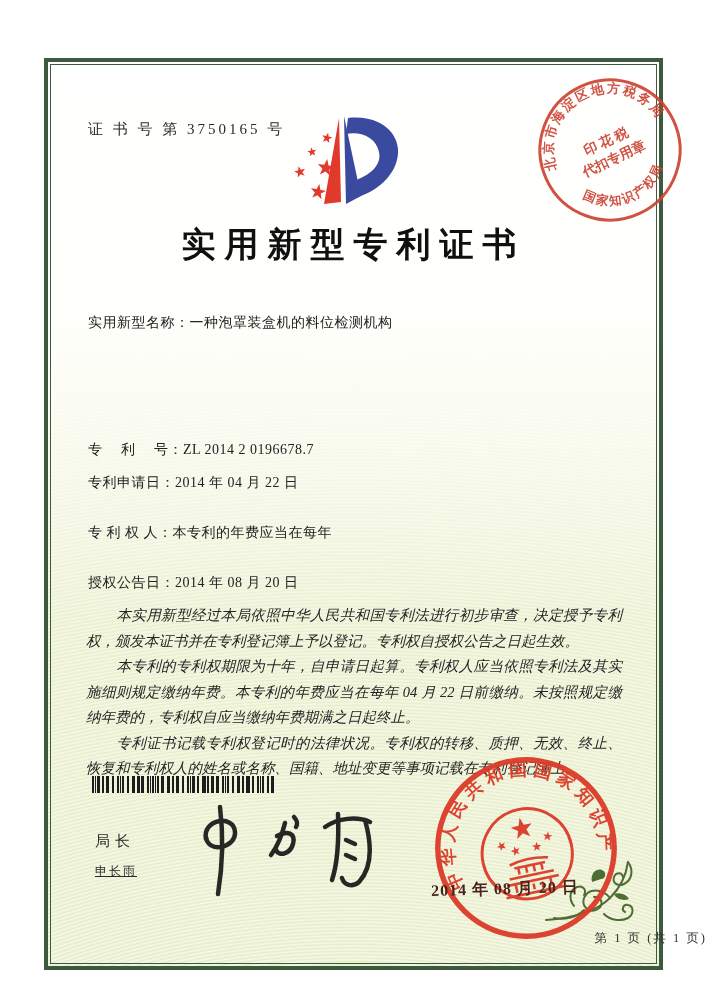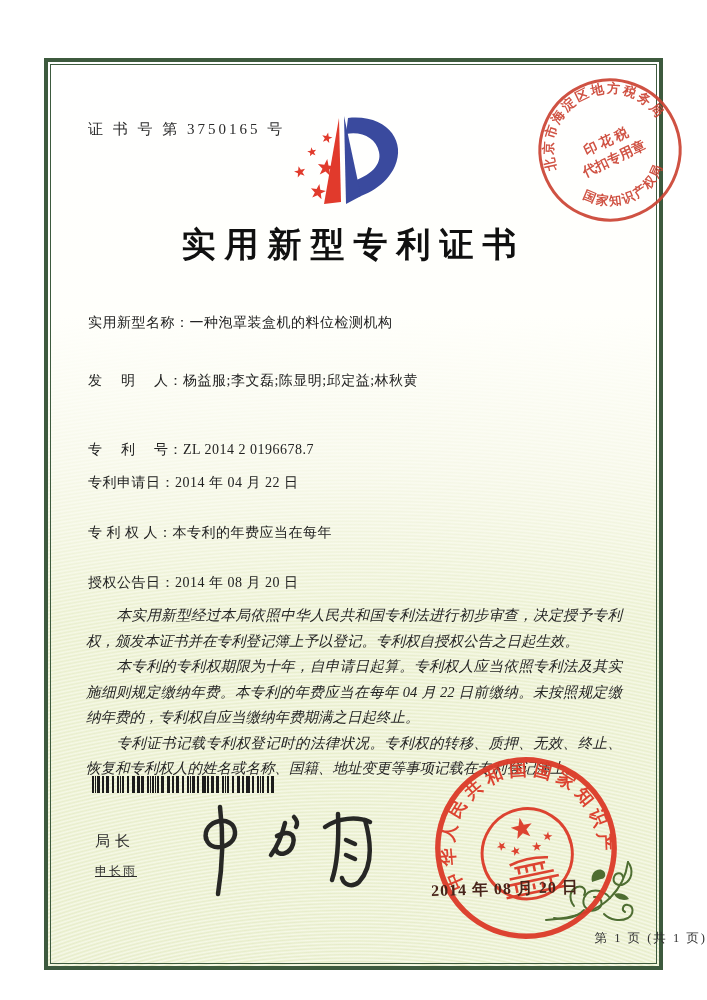--- a/index.html
+++ b/index.html
@@ -81,21 +81,20 @@
     <use href="#star" transform="translate(45,28) scale(0.55) rotate(12)" fill="#e13a2c"></use>
     <use href="#star" transform="translate(30,42) scale(0.48) rotate(-10)" fill="#e13a2c"></use>
     <use href="#star" transform="translate(44,58) scale(0.9) rotate(8)" fill="#e13a2c"></use>
     <use href="#star" transform="translate(18,62) scale(0.6) rotate(-14)" fill="#e13a2c"></use>
     <use href="#star" transform="translate(36,82) scale(0.8) rotate(10)" fill="#e13a2c"></use>
   </svg>
 
   <div class="title">实用新型专利证书</div>
 
   <div class="field f0"><span>实用新型名称：</span><span>一种泡罩装盒机的料位检测机构</span></div>
-  <div class="field f1"><span>发　 明　 人：</span><span>杨益服;李文磊;陈显明;邱定益;林秋黄</span></div>
   <div class="field f2"><span>专　 利　 号：</span><span>ZL 2014 2 0196678.7</span></div>
   <div class="field f3"><span>专利申请日：</span><span>2014 年 04 月 22 日</span></div>
   <div class="field f4"><span>专 利 权 人：</span><span>本专利的年费应当在每年</span></div>
   <div class="field f5"><span>授权公告日：</span><span>2014 年 08 月 20 日</span></div>
 
   <div class="paras">
     <p>本实用新型经过本局依照中华人民共和国专利法进行初步审查，决定授予专利权，颁发本证书并在专利登记簿上予以登记。专利权自授权公告之日起生效。</p>
     <p>本专利的专利权期限为十年，自申请日起算。专利权人应当依照专利法及其实施细则规定缴纳年费。本专利的年费应当在每年 04 月 22 日前缴纳。未按照规定缴纳年费的，专利权自应当缴纳年费期满之日起终止。</p>
     <p>专利证书记载专利权登记时的法律状况。专利权的转移、质押、无效、终止、恢复和专利权人的姓名或名称、国籍、地址变更等事项记载在专利登记簿上。</p>
   </div>

